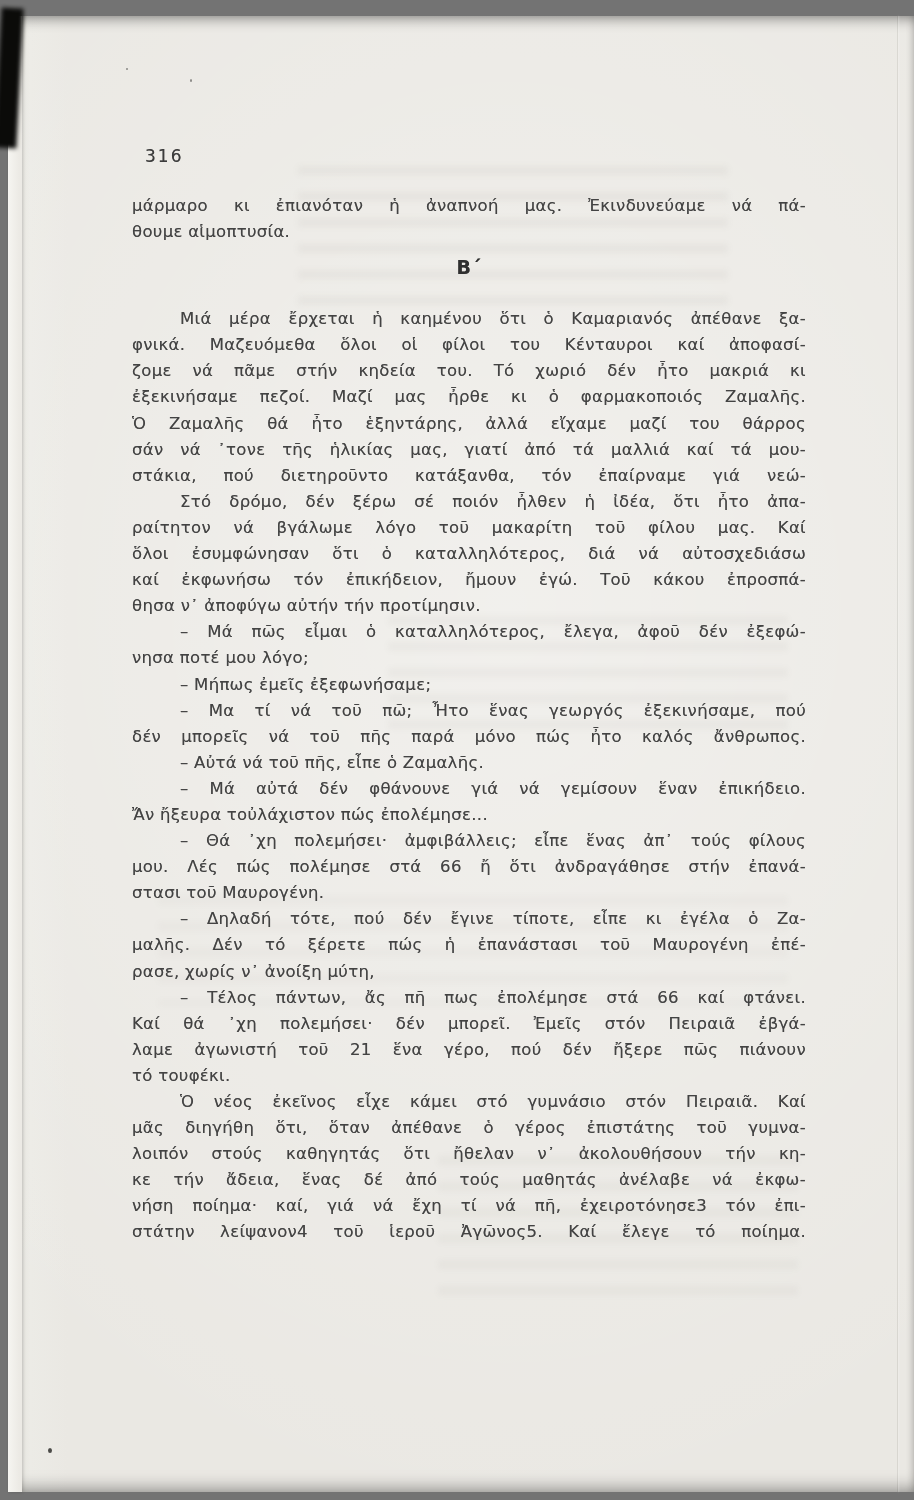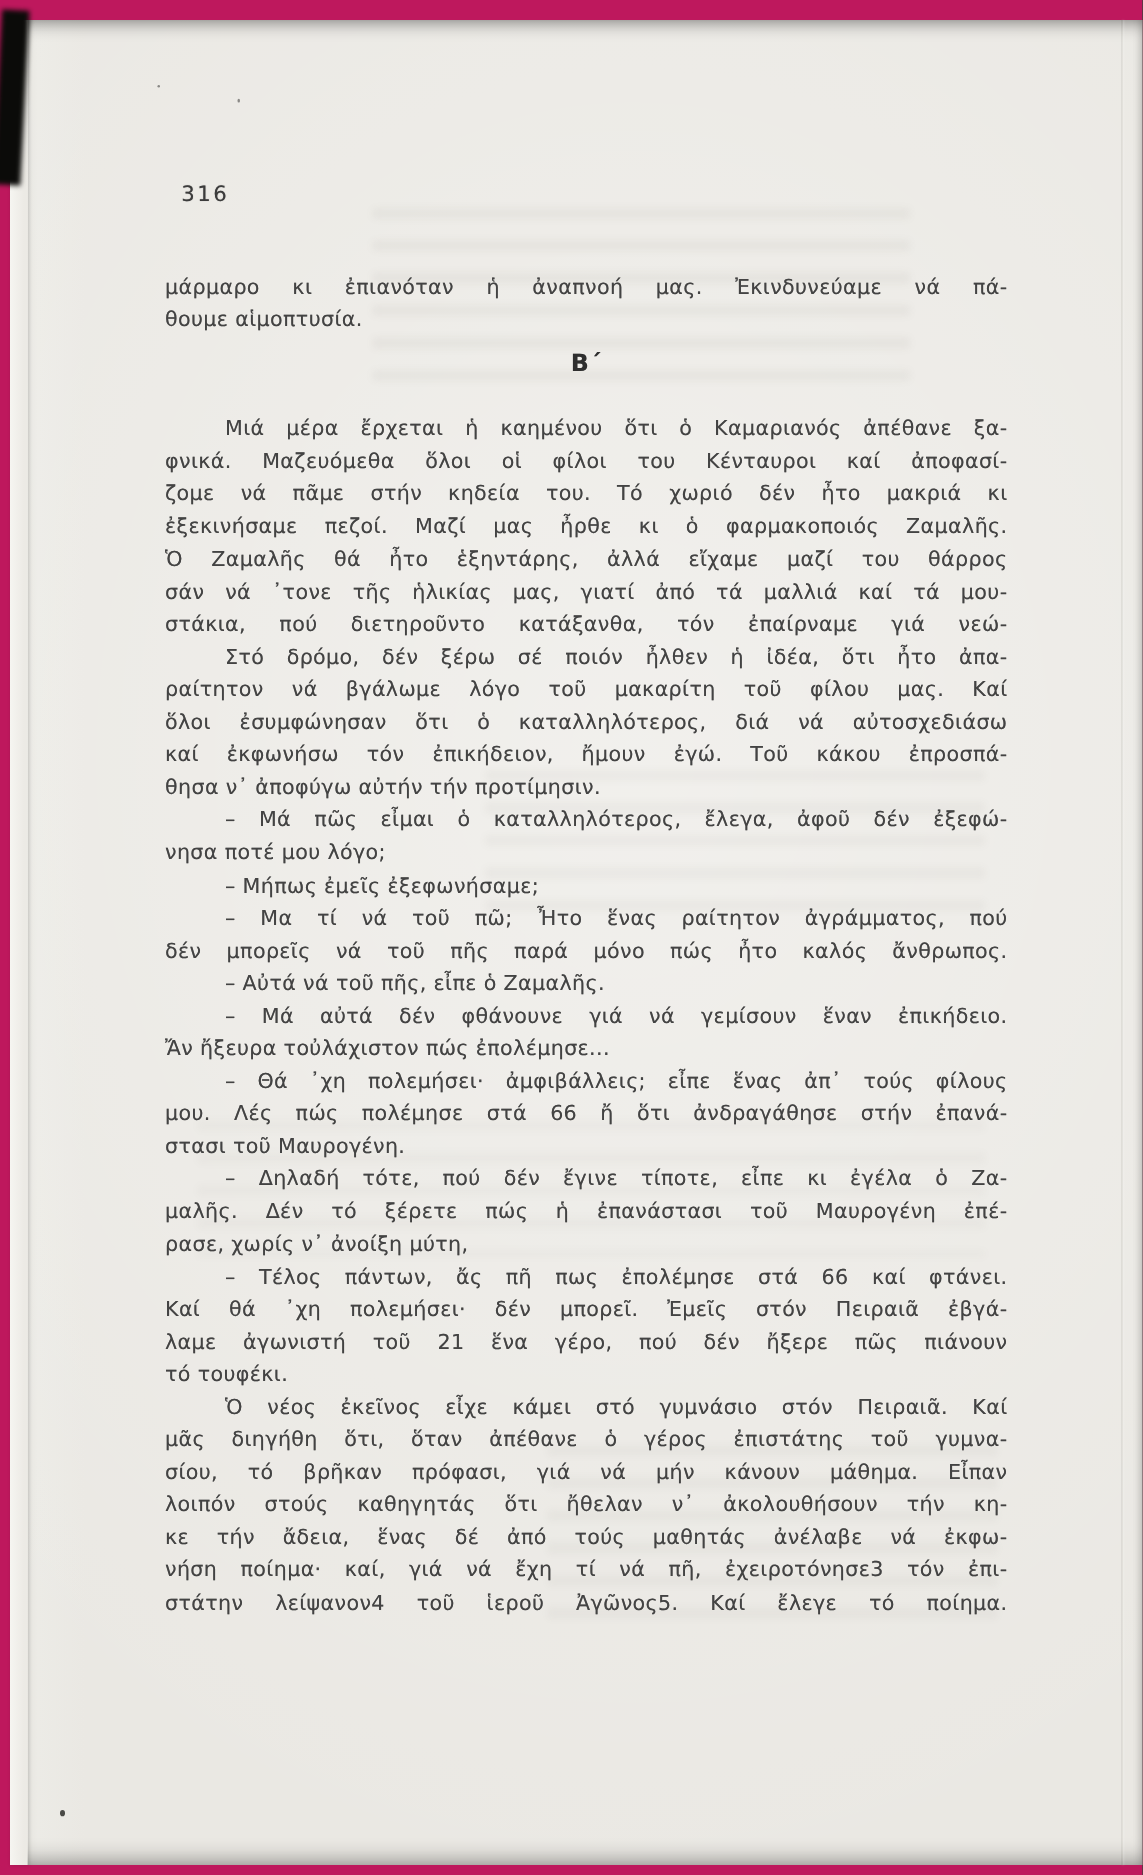--- a/index.html
+++ b/index.html
@@ -8,21 +8,21 @@
     background: #0b0b09;
     width: 914px;
     height: 1500px;
     overflow: hidden;
     font-family: "DejaVu Sans", sans-serif;
   }
   #scan-frame {
     position: relative;
     width: 914px;
     height: 1500px;
-    background: #be185d;
+    background: #737373;
   }
   
   #book-page {
     position: absolute;
     left: 8px;
     top: 16px;
     width: 906px;
     height: 1476px;
     background:
       radial-gradient(ellipse 120% 90% at 55% 40%, rgba(255,255,255,0.35), rgba(255,255,255,0) 70%),
@@ -68,21 +68,20 @@
   }
   #text-block {
     position: absolute;
     left: 124px;
     top: 177px;
     width: 674px;
     color: #434343;
     font-size: 16.5px;
     letter-spacing: 0.3px;
     text-shadow: 0 0 0.5px rgba(67,67,67,0.55);
-    margin-top: 24px;
   }
   .line {
     height: 26.1px;
     line-height: 26.1px;
     white-space: normal;
   }
   .line.just {
     text-align: justify;
     text-align-last: justify;
   }
@@ -158,38 +157,37 @@
           <div class="line just">σάν νά ᾽τονε τῆς ἡλικίας μας, γιατί ἀπό τά μαλλιά καί τά μου-</div>
           <div class="line just">στάκια, πού διετηροῦντο κατάξανθα, τόν ἐπαίρναμε γιά νεώ-</div>
           <div class="line indent just">Στό δρόμο, δέν ξέρω σέ ποιόν ἦλθεν ἡ ἰδέα, ὅτι ἦτο ἀπα-</div>
           <div class="line just">ραίτητον νά βγάλωμε λόγο τοῦ μακαρίτη τοῦ φίλου μας. Καί</div>
           <div class="line just">ὅλοι ἐσυμφώνησαν ὅτι ὁ καταλληλότερος, διά νά αὐτοσχεδιάσω</div>
           <div class="line just">καί ἐκφωνήσω τόν ἐπικήδειον, ἤμουν ἐγώ. Τοῦ κάκου ἐπροσπά-</div>
           <div class="line">θησα ν᾽ ἀποφύγω αὐτήν τήν προτίμησιν.</div>
           <div class="line indent just">– Μά πῶς εἶμαι ὁ καταλληλότερος, ἔλεγα, ἀφοῦ δέν ἐξεφώ-</div>
           <div class="line">νησα ποτέ μου λόγο;</div>
           <div class="line indent">– Μήπως ἐμεῖς ἐξεφωνήσαμε;</div>
-          <div class="line indent just">– Μα τί νά τοῦ πῶ; Ἦτο ἕνας ραίτητον ἀγράμματος, πού</div>
+          <div class="line indent just">– Μα τί νά τοῦ πῶ; Ἦτο ἕνας γεωργός ἐξεκινήσαμε, πού</div>
           <div class="line just">δέν μπορεῖς νά τοῦ πῆς παρά μόνο πώς ἦτο καλός ἄνθρωπος.</div>
           <div class="line indent">– Αὐτά νά τοῦ πῆς, εἶπε ὁ Ζαμαλῆς.</div>
           <div class="line indent just">– Μά αὐτά δέν φθάνουνε γιά νά γεμίσουν ἕναν ἐπικήδειο.</div>
           <div class="line">Ἄν ἤξευρα τοὐλάχιστον πώς ἐπολέμησε...</div>
           <div class="line indent just">– Θά ᾽χη πολεμήσει· ἀμφιβάλλεις; εἶπε ἕνας ἀπ᾽ τούς φίλους</div>
           <div class="line just">μου. Λές πώς πολέμησε στά 66 ἤ ὅτι ἀνδραγάθησε στήν ἐπανά-</div>
           <div class="line">στασι τοῦ Μαυρογένη.</div>
           <div class="line indent just">– Δηλαδή τότε, πού δέν ἔγινε τίποτε, εἶπε κι ἐγέλα ὁ Ζα-</div>
           <div class="line just">μαλῆς. Δέν τό ξέρετε πώς ἡ ἐπανάστασι τοῦ Μαυρογένη ἐπέ-</div>
           <div class="line">ρασε, χωρίς ν᾽ ἀνοίξη μύτη,</div>
           <div class="line indent just">– Τέλος πάντων, ἄς πῆ πως ἐπολέμησε στά 66 καί φτάνει.</div>
           <div class="line just">Καί θά ᾽χη πολεμήσει· δέν μπορεῖ. Ἐμεῖς στόν Πειραιᾶ ἐβγά-</div>
           <div class="line just">λαμε ἀγωνιστή τοῦ 21 ἕνα γέρο, πού δέν ἤξερε πῶς πιάνουν</div>
           <div class="line">τό τουφέκι.</div>
           <div class="line indent just">Ὁ νέος ἐκεῖνος εἶχε κάμει στό γυμνάσιο στόν Πειραιᾶ. Καί</div>
           <div class="line just">μᾶς διηγήθη ὅτι, ὅταν ἀπέθανε ὁ γέρος ἐπιστάτης τοῦ γυμνα-</div>
-          <div class="line just">σίου, τό βρῆκαν πρόφασι, γιά νά μήν κάνουν μάθημα. Εἶπαν</div>
           <div class="line just">λοιπόν στούς καθηγητάς ὅτι ἤθελαν ν᾽ ἀκολουθήσουν τήν κη-</div>
           <div class="line just">κε τήν ἄδεια, ἕνας δέ ἀπό τούς μαθητάς ἀνέλαβε νά ἐκφω-</div>
           <div class="line just">νήση ποίημα· καί, γιά νά ἔχη τί νά πῆ, ἐχειροτόνησε3 τόν ἐπι-</div>
           <div class="line just">στάτην λείψανον4 τοῦ ἱεροῦ Ἀγῶνος5. Καί ἔλεγε τό ποίημα.</div>
         </div>
     </div>
   </div>
 </div>
 
 </body></html>

